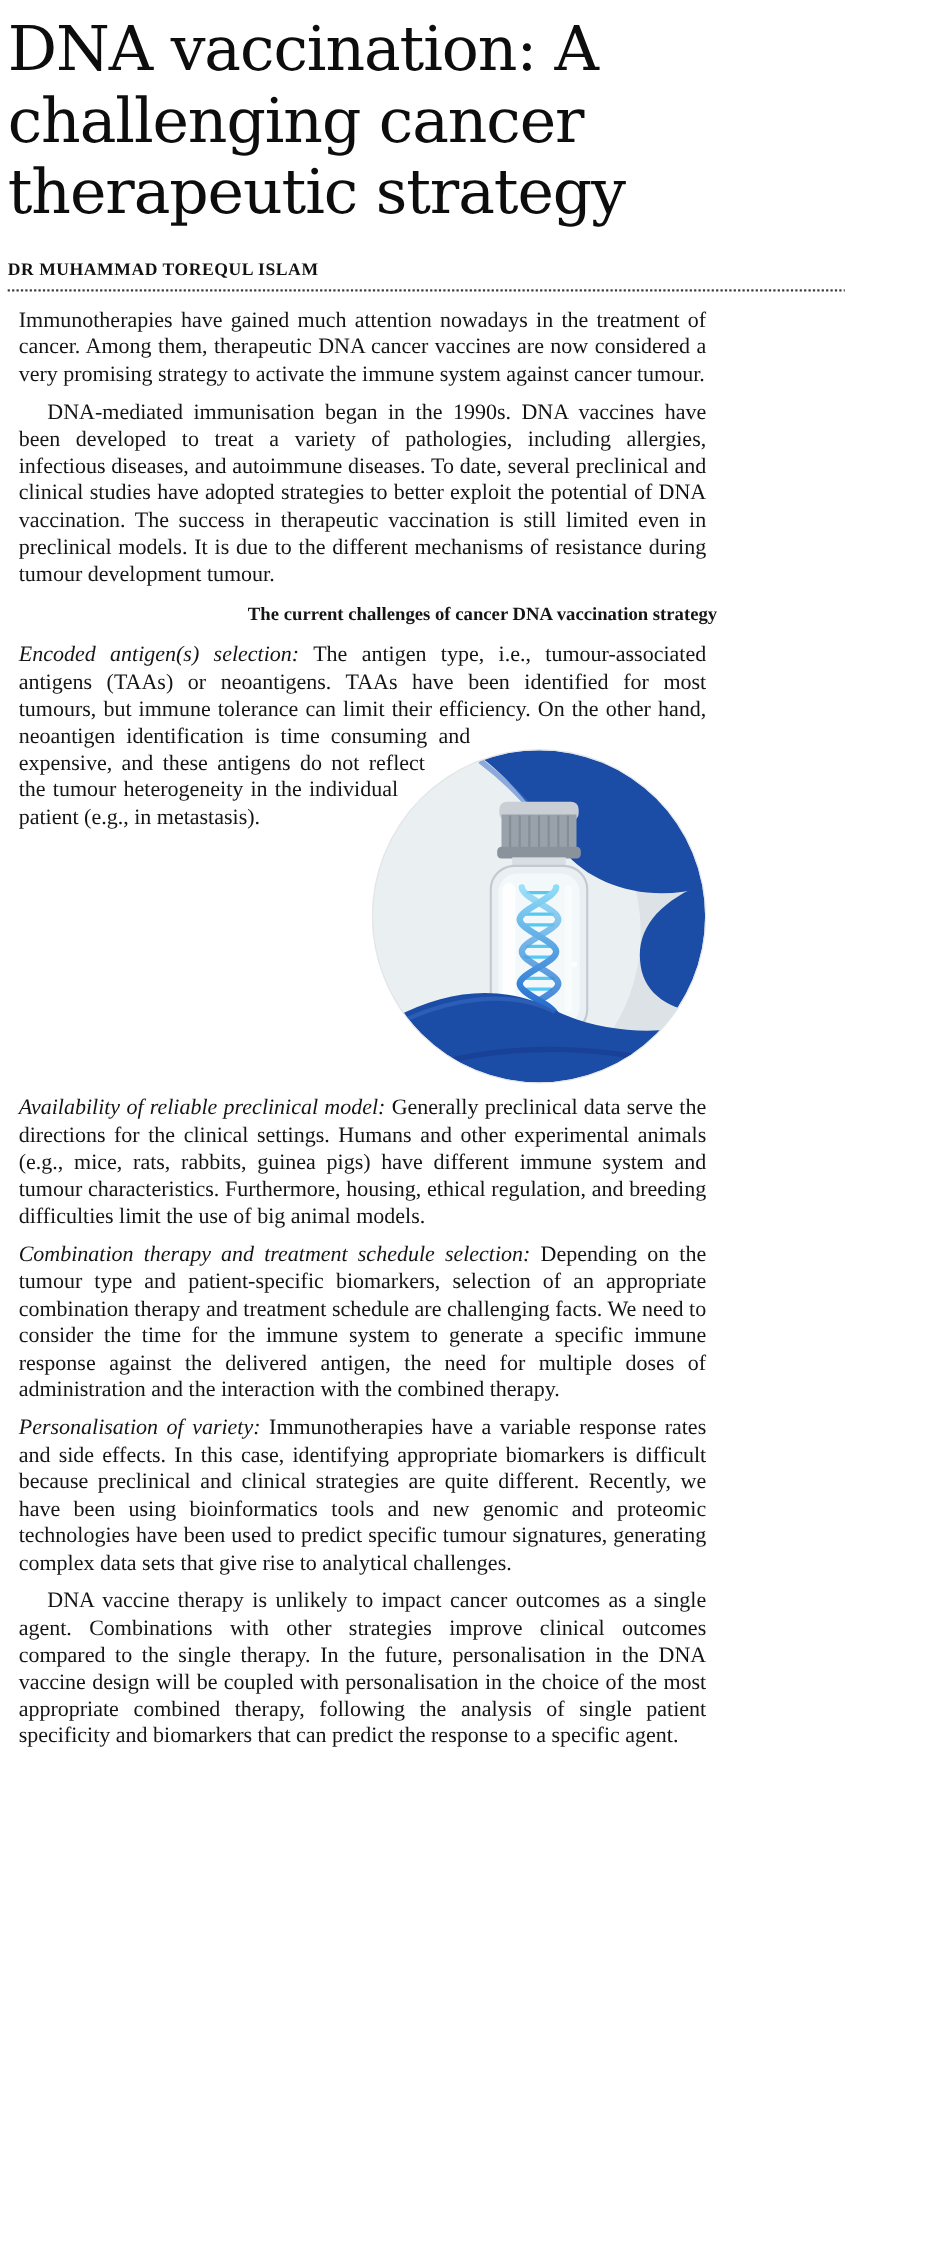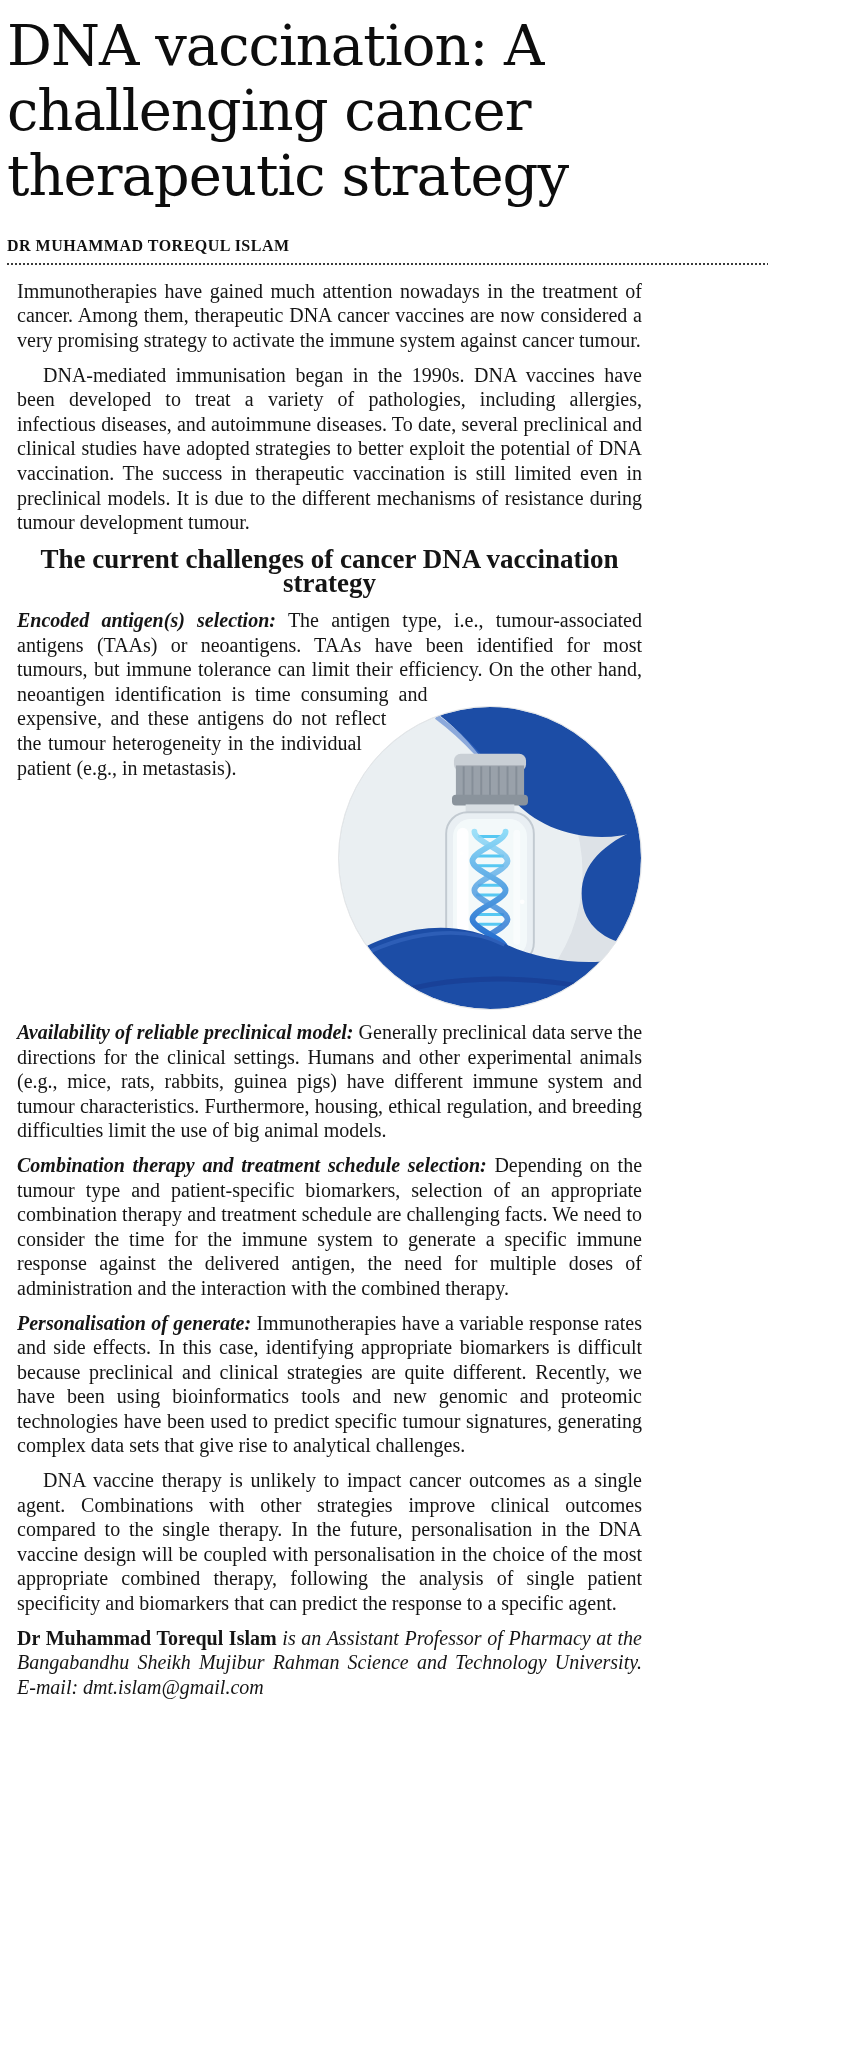--- a/index.html
+++ b/index.html
@@ -26,26 +26,26 @@
     border-bottom:2px dotted #3a3a3a; height:1px; width:842px;
   }
   .body-col {
     width:645px;
     font-size:20px; line-height:24.6px;
     text-align:justify;
   }
   .body-col p { margin:10px; }
   .indent { text-indent:26px; }
   .subhead {
-    font-size:27px; font-weight:bold; text-align:center;
+    font-size:17px; font-weight:bold; text-align:right;
     margin-top:12px; margin-bottom:12px;
   }
   .section { margin-top:13px; }
   .section:first-of-type { margin-top:0; }
-  .lead { font-weight:bold; font-style:italic; }
+  .lead { font-weight:normal; font-style:italic; }
   .clear-right { clear:right; }
   .closing { text-indent:26px; margin-top:2px; }
   .footer { margin-top:22px; font-size:20px; line-height:24.6px; text-align:justify; }
   .footer .author { font-weight:bold; }
   .footer .bio { font-style:italic; }
 
   .photo-float {
     float:right; display:block;
     width:304px; height:304px;
     margin:98px 0 10px 0;
@@ -144,25 +144,21 @@
       <b class="lead">Availability of reliable preclinical model:</b>
       <span>Generally preclinical data serve the directions for the clinical settings. Humans and other experimental animals (e.g., mice, rats, rabbits, guinea pigs) have different immune system and tumour characteristics. Furthermore, housing, ethical regulation, and breeding difficulties limit the use of big animal models.</span>
     </p>
 
     <p class="section">
       <b class="lead">Combination therapy and treatment schedule selection:</b>
       <span>Depending on the tumour type and patient-specific biomarkers, selection of an appropriate combination therapy and treatment schedule are challenging facts. We need to consider the time for the immune system to generate a specific immune response against the delivered antigen, the need for multiple doses of administration and the interaction with the combined therapy.</span>
     </p>
 
     <p class="section">
-      <b class="lead">Personalisation of generate:</b>
+      <b class="lead">Personalisation of variety:</b>
       <span>Immunotherapies have a variable response rates and side effects. In this case, identifying appropriate biomarkers is difficult because preclinical and clinical strategies are quite different. Recently, we have been using bioinformatics tools and new genomic and proteomic technologies have been used to predict specific tumour signatures, generating complex data sets that give rise to analytical challenges.</span>
     </p>
 
     <p class="closing">DNA vaccine therapy is unlikely to impact cancer outcomes as a single agent. Combinations with other strategies improve clinical outcomes compared to the single therapy. In the future, personalisation in the DNA vaccine design will be coupled with personalisation in the choice of the most appropriate combined therapy, following the analysis of single patient specificity and biomarkers that can predict the response to a specific agent.</p>
 
-    <p class="footer">
-      <b class="author">Dr Muhammad Torequl Islam</b>
-      <i class="bio">is an Assistant Professor of Pharmacy at the Bangabandhu Sheikh Mujibur Rahman Science and Technology University. E-mail: dmt.islam@gmail.com</i>
-    </p>
 
   </div>
 </div>
 
 </body></html>

